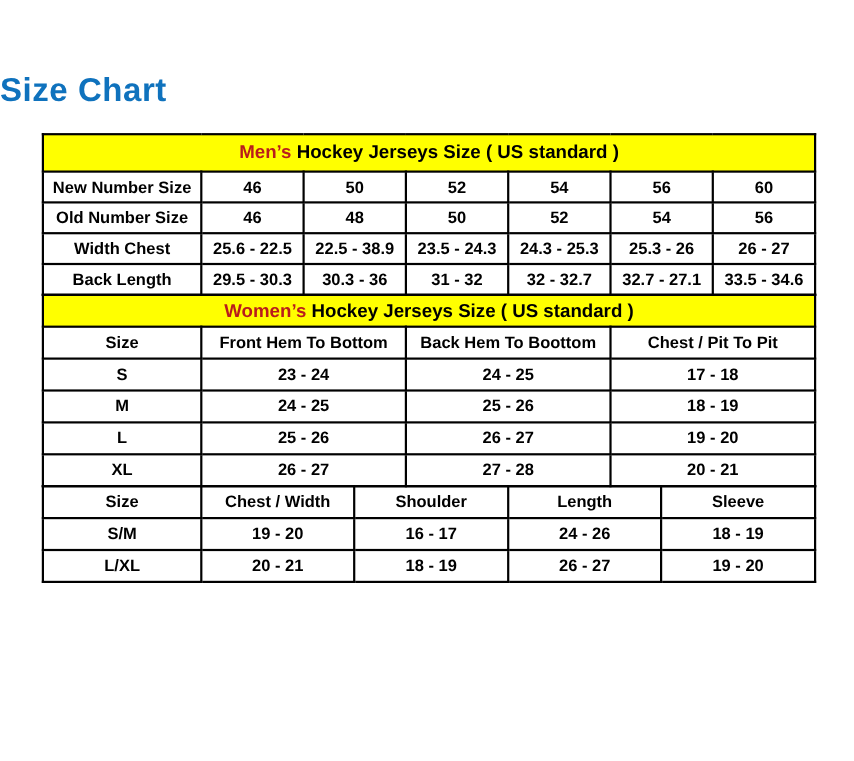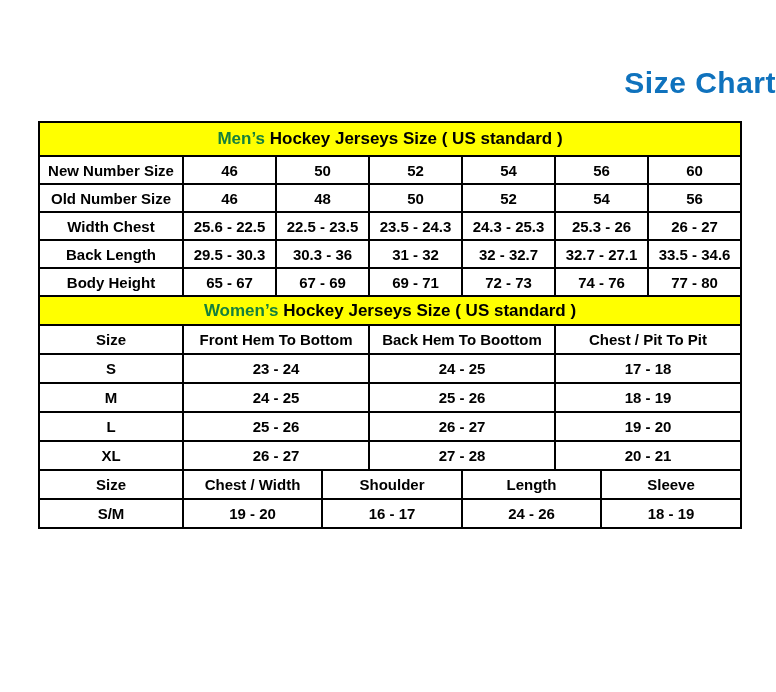--- a/index.html
+++ b/index.html
@@ -1,33 +1,33 @@
 <!DOCTYPE html>
 <html><head>
 <meta charset="utf-8">
 <style>
   html,body{margin:0;padding:0;}
   body{
     width:776px;height:692px;background:#ffffff;position:relative;
     font-family:"Liberation Sans",sans-serif;color:#000;
   }
   .page-title{
-    position:absolute;top:66px;left:0;width:776px;text-align:right;
+    position:absolute;top:66px;left:0;width:776px;text-align:left;
     font-size:30px;font-weight:bold;color:#0f72bd;letter-spacing:0.5px;
   }
   .tables{position:absolute;top:121px;left:38px;width:702px;}
   table{border-collapse:collapse;table-layout:fixed;width:702px;}
   table + table{margin-top:-2px;}
   td{
     border:2px solid #000;text-align:center;vertical-align:middle;
     font-weight:bold;font-size:15px;height:26px;padding:0 2px;
     white-space:nowrap;overflow:hidden;color:#000;
   }
   .banner-cell{background:#ffff00;font-size:17px;height:32px;}
-  .red{color:#15803d;}
+  .red{color:#b91c1c;}
   .typo{
     text-decoration-style:wavy;
     text-decoration-color:#d93636;
     text-decoration-thickness:1px;
     text-underline-offset:3px;
   }
   .w-rows td{height:27px;}
 </style>
 </head>
 <body>
@@ -66,43 +66,34 @@
         <td>46</td>
         <td>48</td>
         <td>50</td>
         <td>52</td>
         <td>54</td>
         <td>56</td>
       </tr>
       <tr>
         <td>Width Chest</td>
         <td>25.6 - 22.5</td>
-        <td>22.5 - 23.5</td>
+        <td>22.5 - 38.9</td>
         <td>23.5 - 24.3</td>
         <td>24.3 - 25.3</td>
         <td>25.3 - 26</td>
         <td>26 - 27</td>
       </tr>
       <tr>
         <td>Back Length</td>
         <td>29.5 - 30.3</td>
         <td>30.3 - 36</td>
         <td>31 - 32</td>
         <td>32 - 32.7</td>
         <td>32.7 - 27.1</td>
         <td>33.5 - 34.6</td>
-      </tr>
-      <tr>
-        <td>Body Height</td>
-        <td>65 - 67</td>
-        <td>67 - 69</td>
-        <td>69 - 71</td>
-        <td>72 - 73</td>
-        <td>74 - 76</td>
-        <td>77 - 80</td>
       </tr>
     </tbody>
   </table>
 
   <table>
     <colgroup>
       <col style="width:144px">
         <col style="width:186px">
         <col style="width:186px">
         <col style="width:186px">
@@ -162,16 +153,23 @@
         <td>Length</td>
         <td>Sleeve</td>
       </tr>
       <tr>
         <td>S/M</td>
         <td>19 - 20</td>
         <td>16 - 17</td>
         <td>24 - 26</td>
         <td>18 - 19</td>
       </tr>
+      <tr>
+        <td>L/XL</td>
+        <td>20 - 21</td>
+        <td>18 - 19</td>
+        <td>26 - 27</td>
+        <td>19 - 20</td>
+      </tr>
     </tbody>
   </table>
 
 </div>
 
 </body></html>

